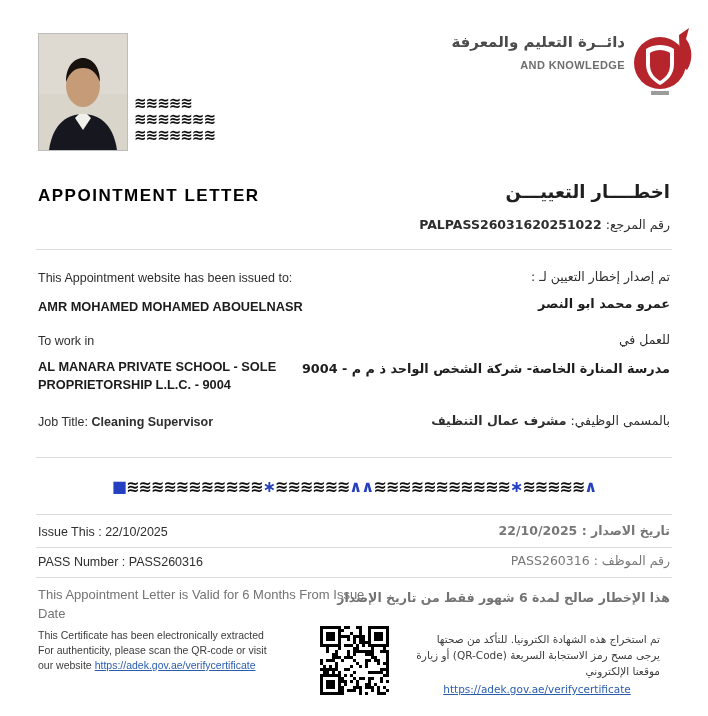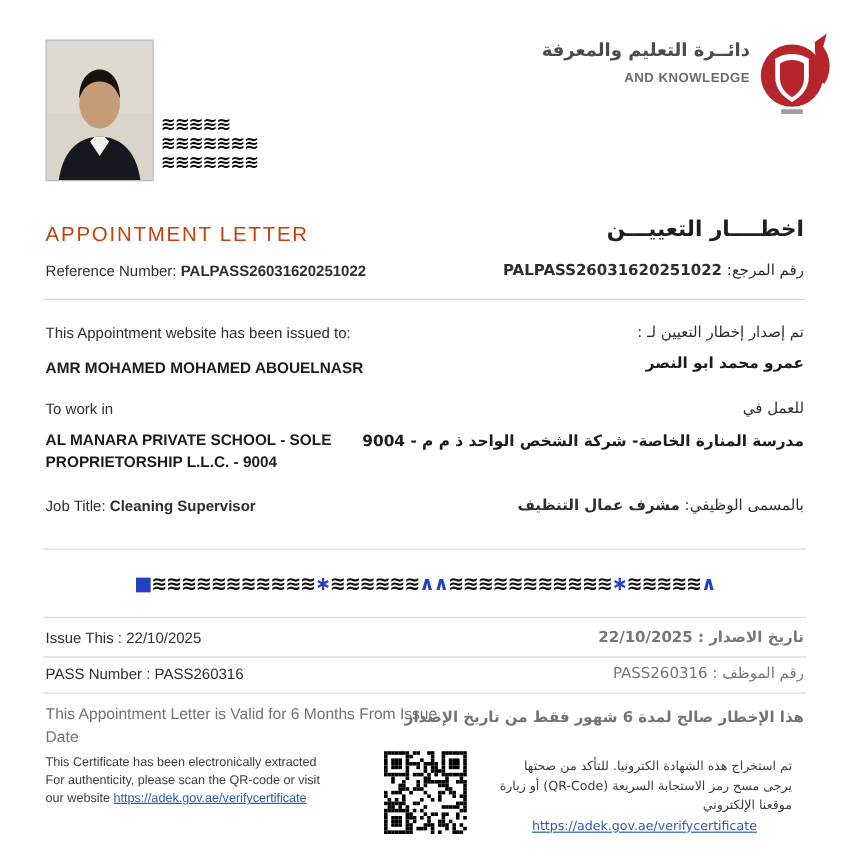--- a/index.html
+++ b/index.html
@@ -13,21 +13,21 @@
   .photo{left:38px;top:33px;width:90px;height:118px;border:1px solid #bdbdbd;background:#d8d4ca;box-sizing:border-box;}
   .photo svg{display:block;width:100%;height:100%;}
   
   .stamp{left:134px;top:95px;font-family:"DejaVu Sans", sans-serif;font-weight:700;color:#0d0d0d;font-size:15px;line-height:16px;letter-spacing:-1px;}
   
   .org{right:83px;top:33px;text-align:right;}
   .org-ar{font-size:15px;font-weight:700;color:#4b4b4b;}
   .org-en{font-size:11px;font-weight:700;color:#6d6d6d;letter-spacing:.4px;line-height:15px;margin-top:7px;}
   .logo{left:629px;top:27px;width:66px;height:72px;}
   
-  .title-en{left:38px;top:186px;font-size:17px;font-weight:400;letter-spacing:1.5px;color:#c2410c;}
+  .title-en{left:38px;top:186px;font-size:17px;font-weight:700;letter-spacing:1.5px;color:#000000;}
   .title-ar{right:38px;top:181px;font-size:18px;font-weight:700;color:#1f1f1f;}
   .line{font-size:12.5px;color:#2e2e2e;}
   .gray{color:#777;}
   .red{color:#737373;}
   .name{font-size:12.8px;font-weight:700;color:#1c1c1c;}
   .wrap-en{width:312px;line-height:18px;}
   .link{color:#2a5db0;text-decoration:underline;}
   
   .strip{top:477px;left:50%;transform:translateX(-50%);white-space:nowrap;font-family:"DejaVu Sans", sans-serif;font-weight:700;font-size:16px;letter-spacing:-1px;}
   .b-black{color:#0d0d0d;}
@@ -74,23 +74,20 @@
       <circle cx="31" cy="36" r="26" fill="#b6252b"></circle>
       <path d="M31 18 c9 0 14 4 14 4 v15 c0 11 -7 17 -14 21 c-7 -4 -14 -10 -14 -21 v-15 c0 0 5 -4 14 -4z" fill="#ffffff"></path>
       <path d="M31 23 c6 0 10 3 10 3 v12 c0 8 -5 13 -10 16 c-5 -3 -10 -8 -10 -16 v-12 c0 0 4 -3 10 -3z" fill="#b6252b"></path>
       <path d="M22 64 h18 v4 h-18 z" fill="#9b9b9b"></path>
     </svg>
   </div>
 
   <div class="abs title-en">APPOINTMENT LETTER</div>
   <div class="abs title-ar ar" lang="ar">اخطــــار التعييـــن</div>
 
-  <div class="abs line" style="left:38px;top:219px;">
-    <span>Reference Number: </span><span class="bold">PALPASS26031620251022</span>
-  </div>
   <div class="abs line ar" lang="ar" style="right:38px;top:217px;">
     <span>رقم المرجع: </span><span class="bold">PALPASS26031620251022</span>
   </div>
 
   <div class="divider" style="top:249px;"></div>
 
   <div class="abs line" style="left:38px;top:271px;">This Appointment website has been issued to:</div>
   <div class="abs line ar" lang="ar" style="right:38px;top:269px;">تم إصدار إخطار التعيين لـ :</div>
   <div class="abs name" style="left:38px;top:299px;">AMR MOHAMED MOHAMED ABOUELNASR</div>
   <div class="abs name ar" lang="ar" style="right:38px;top:296px;">عمرو محمد ابو النصر</div>

